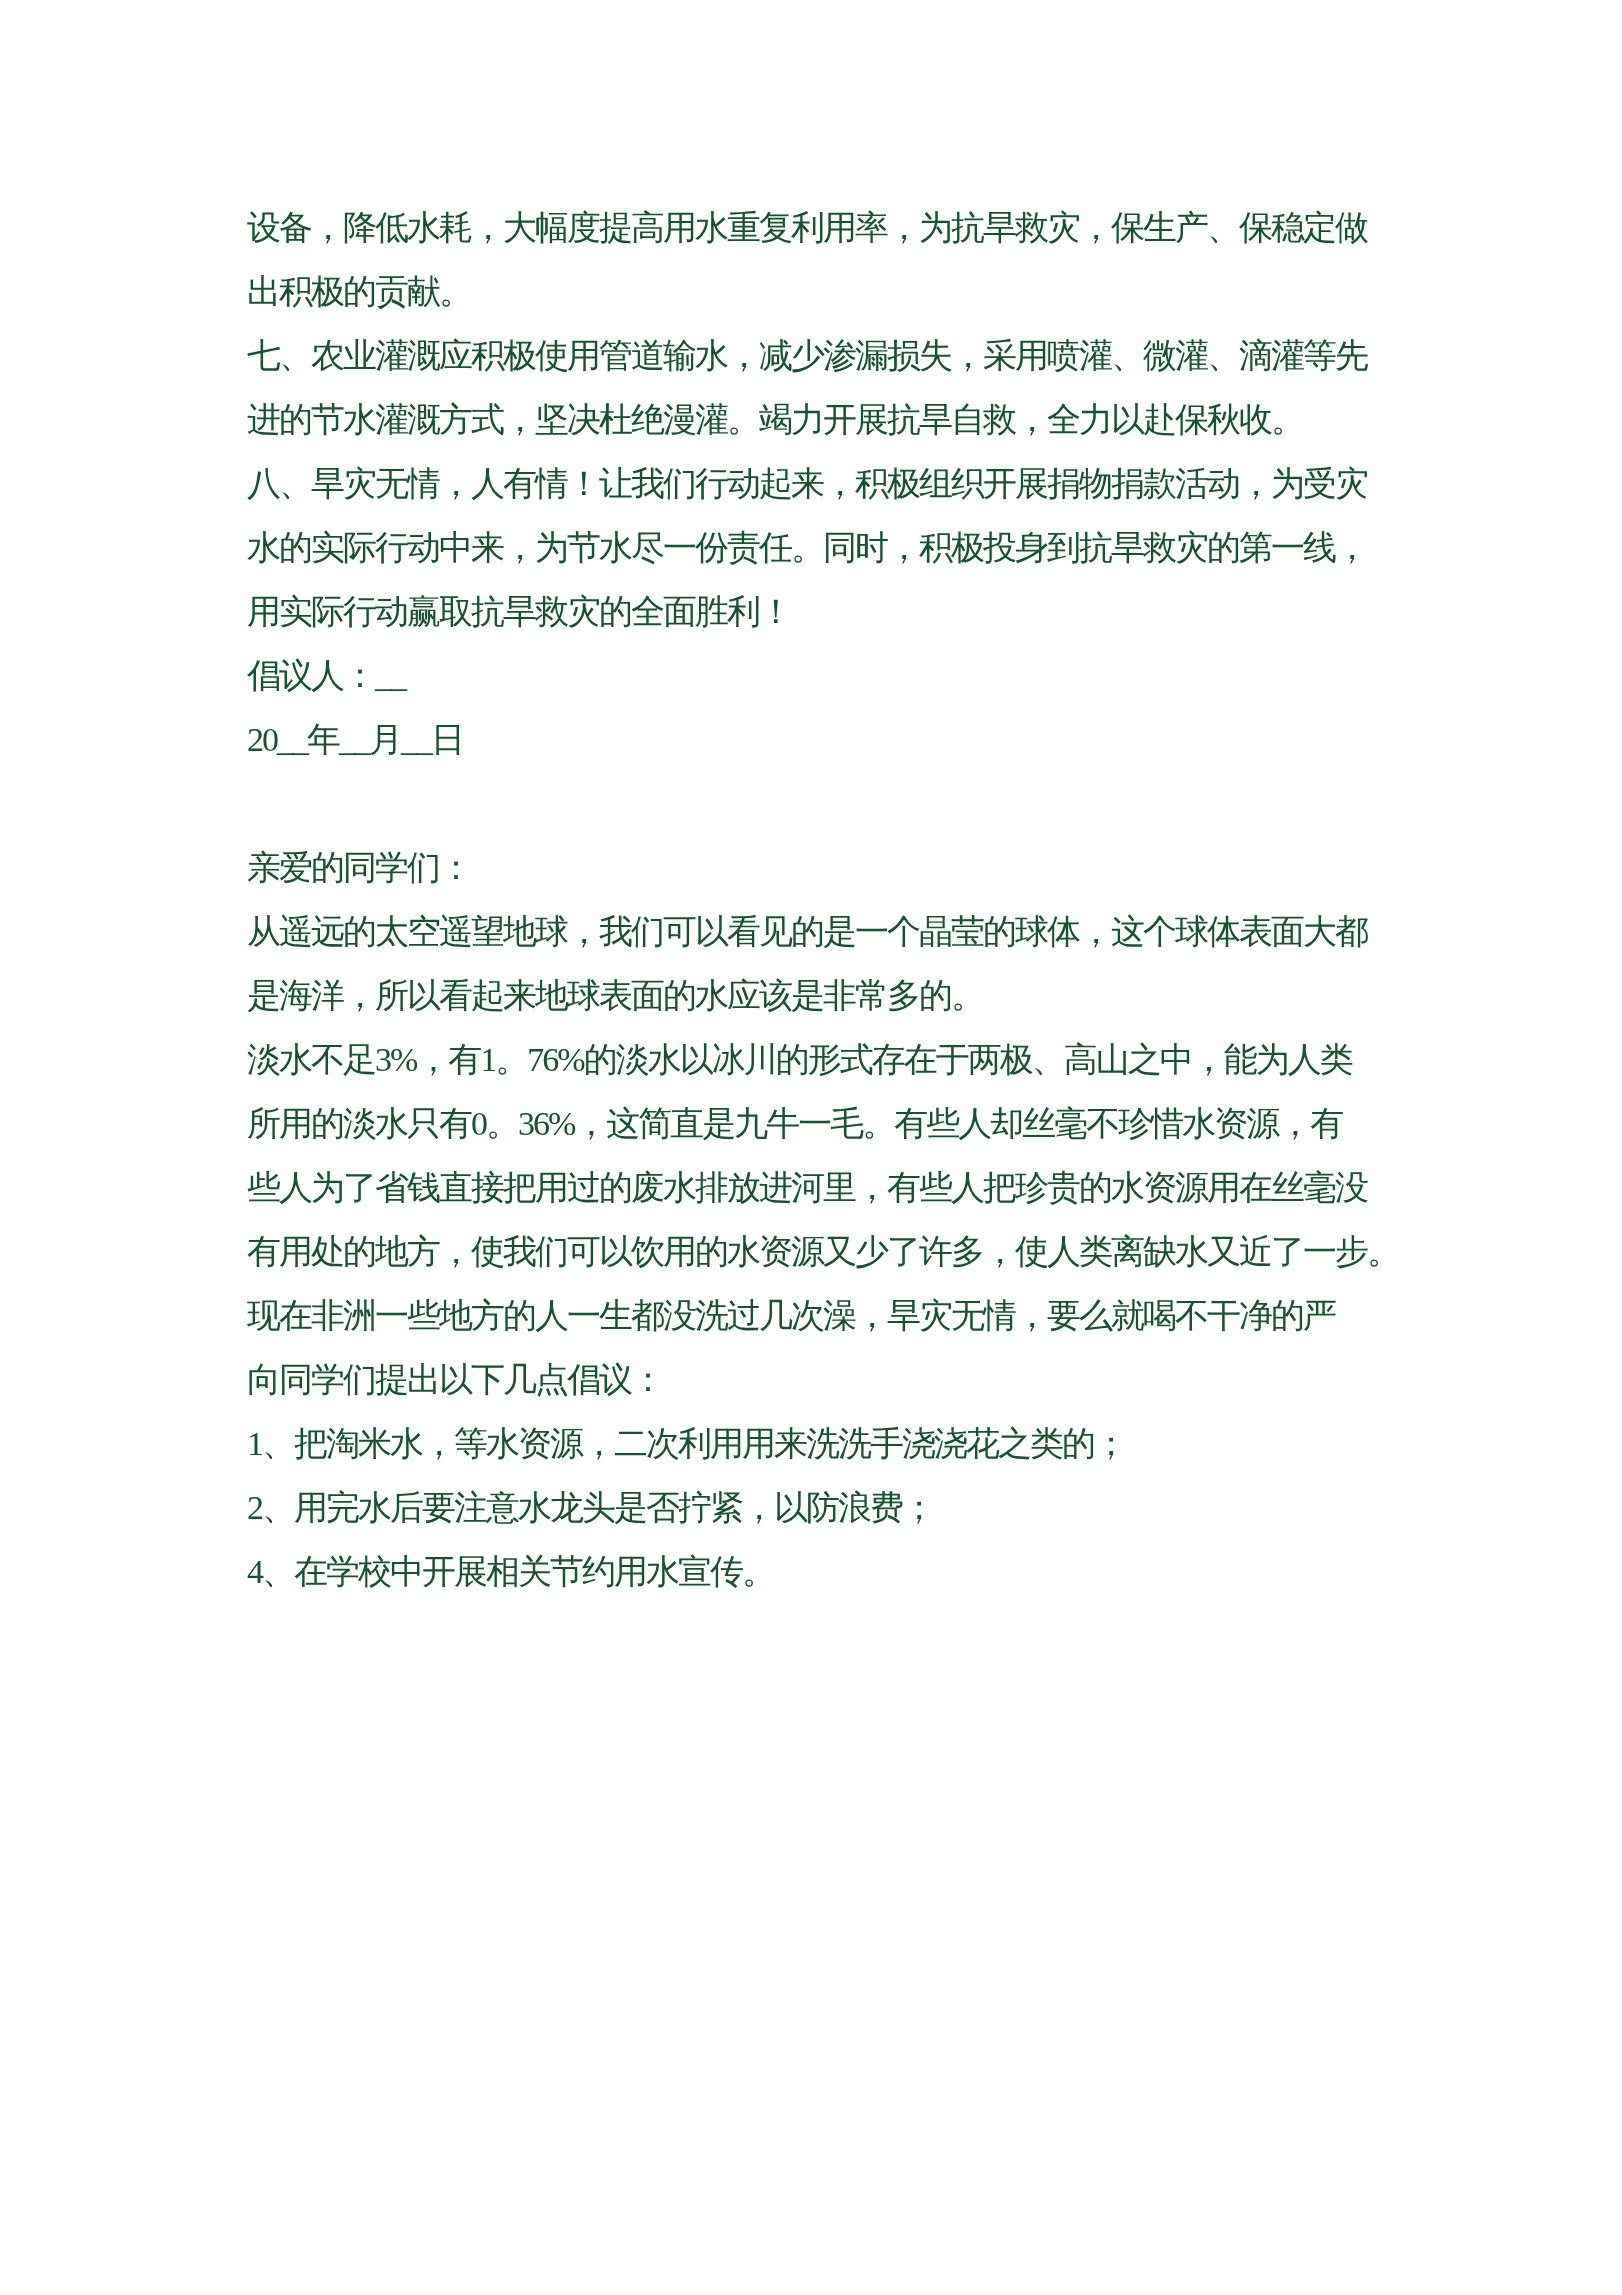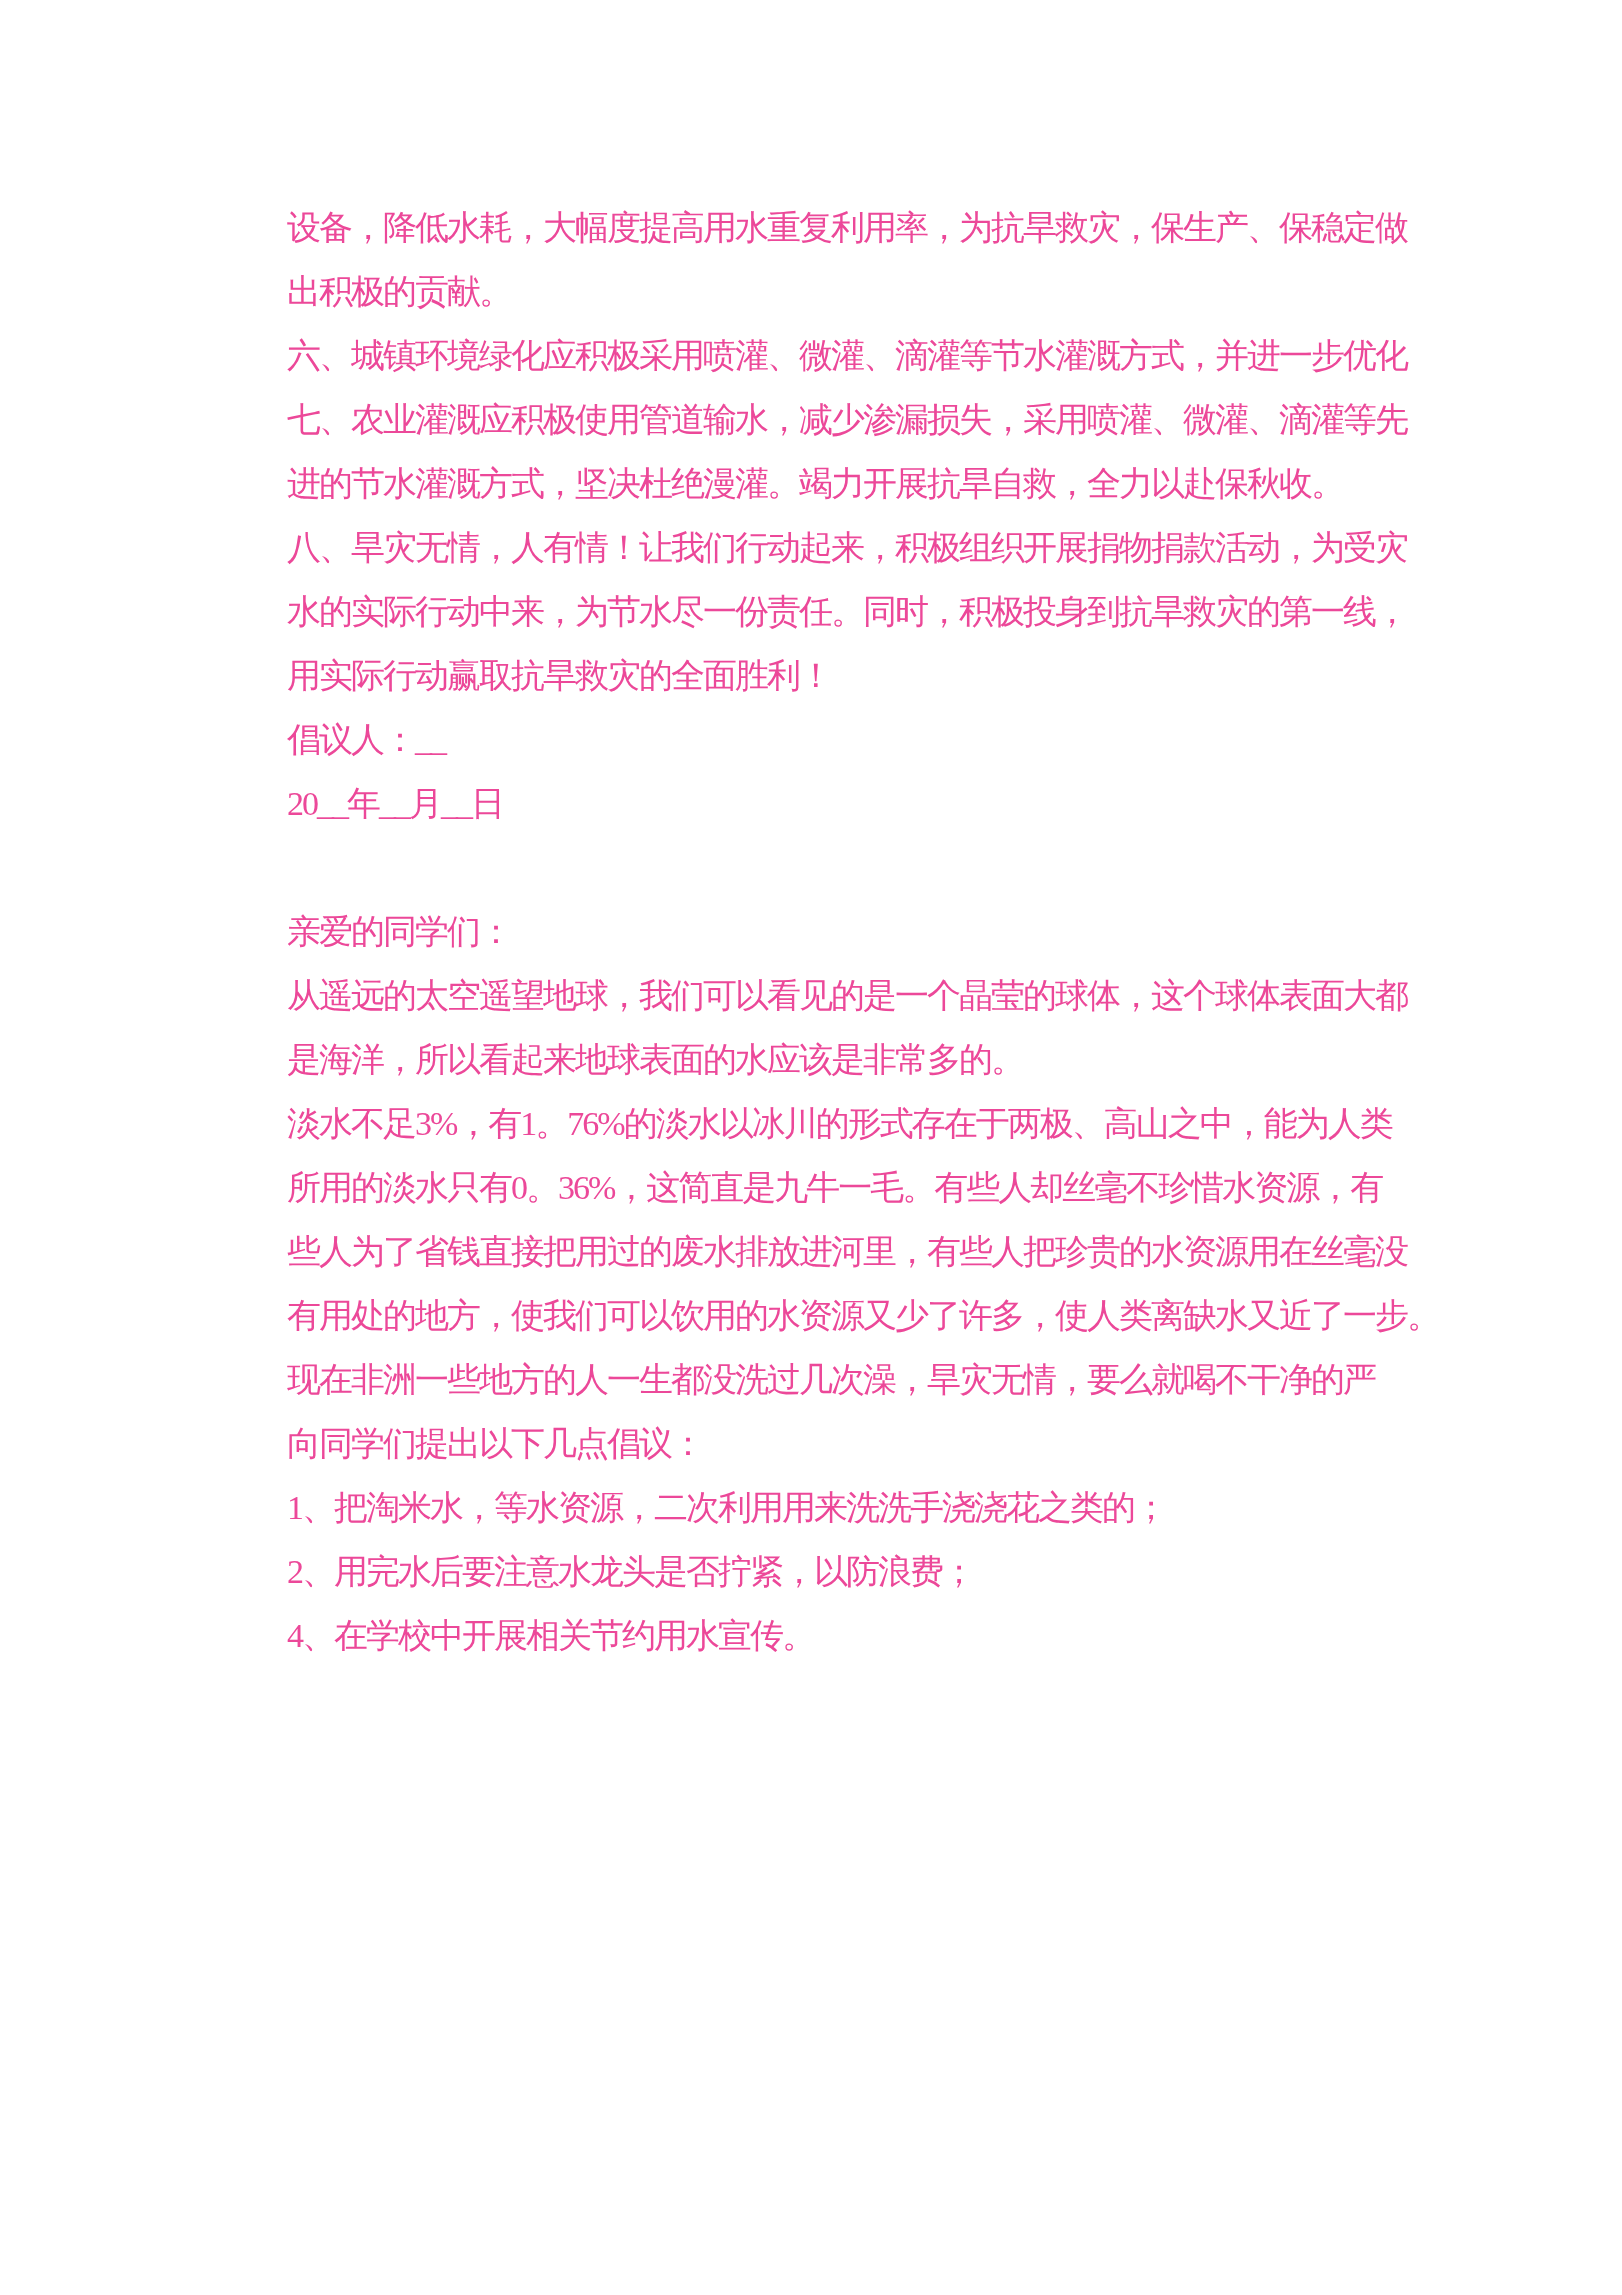--- a/index.html
+++ b/index.html
@@ -25,32 +25,30 @@
     left: 247px;
     top: 196px;
     width: 1191px;
   }
   .line {
     height: 64px;
     line-height: 64px;
     font-size: 34px;
     letter-spacing: -2px;
     white-space: nowrap;
-    color: #ec4899;
-    margin-left: 40px;
+    color: #14532d;
   }
 </style>
 </head>
 <body>
 
 <div class="page">
   <div class="text-block">
       <div class="line">设备，降低水耗，大幅度提高用水重复利用率，为抗旱救灾，保生产、保稳定做</div>
       <div class="line">出积极的贡献。</div>
-      <div class="line">六、城镇环境绿化应积极采用喷灌、微灌、滴灌等节水灌溉方式，并进一步优化</div>
       <div class="line">七、农业灌溉应积极使用管道输水，减少渗漏损失，采用喷灌、微灌、滴灌等先</div>
       <div class="line">进的节水灌溉方式，坚决杜绝漫灌。竭力开展抗旱自救，全力以赴保秋收。</div>
       <div class="line">八、旱灾无情，人有情！让我们行动起来，积极组织开展捐物捐款活动，为受灾</div>
       <div class="line">水的实际行动中来，为节水尽一份责任。同时，积极投身到抗旱救灾的第一线，</div>
       <div class="line">用实际行动赢取抗旱救灾的全面胜利！</div>
       <div class="line">倡议人：__</div>
       <div class="line">20__年__月__日</div>
       <div class="line"></div>
       <div class="line">亲爱的同学们：</div>
       <div class="line">从遥远的太空遥望地球，我们可以看见的是一个晶莹的球体，这个球体表面大都</div>

